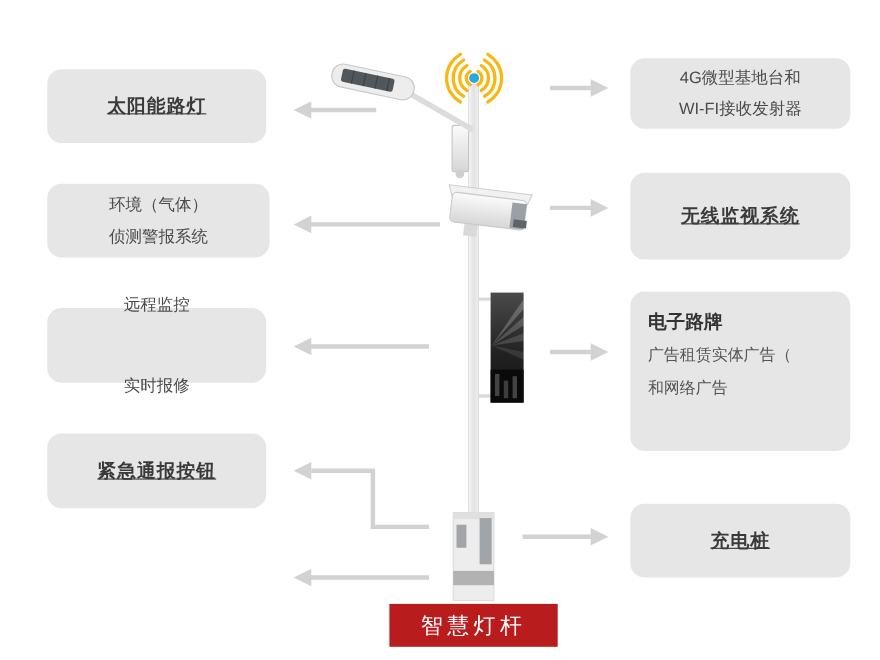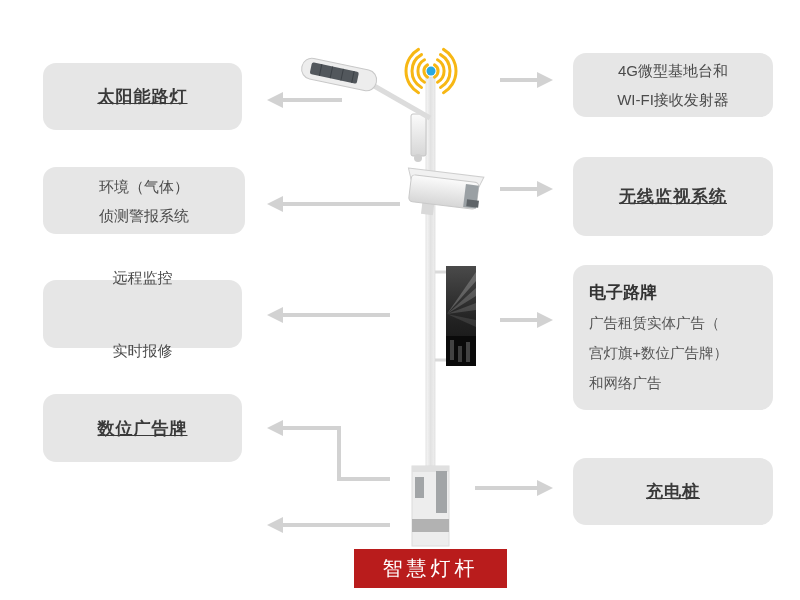--- a/index.html
+++ b/index.html
@@ -47,34 +47,33 @@
   </div>
   <div class="box" id="b-env">
     <div class="ln">环境（气体）</div>
     <div class="ln">侦测警报系统</div>
   </div>
   <div class="box" id="b-remote">
     <div class="ln">远程监控</div>
     <div class="ln">实时报修</div>
   </div>
   <div class="box bold" id="b-emerg">
-    <div class="ln">数位广告牌</div>
+    <div class="ln">紧急通报按钮</div>
   </div>
 
   <div class="box" id="b-4g">
     <div class="ln">4G微型基地台和</div>
     <div class="ln">WI-FI接收发射器</div>
   </div>
   <div class="box bold" id="b-wless">
     <div class="ln">无线监视系统</div>
   </div>
   <div class="box" id="b-esign">
     <div class="title">电子路牌</div>
     <div class="ln">广告租赁实体广告（</div>
-    <div class="ln">宫灯旗+数位广告牌）</div>
     <div class="ln">和网络广告</div>
   </div>
   <div class="box bold" id="b-charge">
     <div class="ln">充电桩</div>
   </div>
 
   <svg class="art" viewBox="0 0 800 600" aria-hidden="true">
     <defs>
       <linearGradient id="poleG" x1="0" y1="0" x2="1" y2="0">
         <stop offset="0" stop-color="#f7f7f7"></stop>

